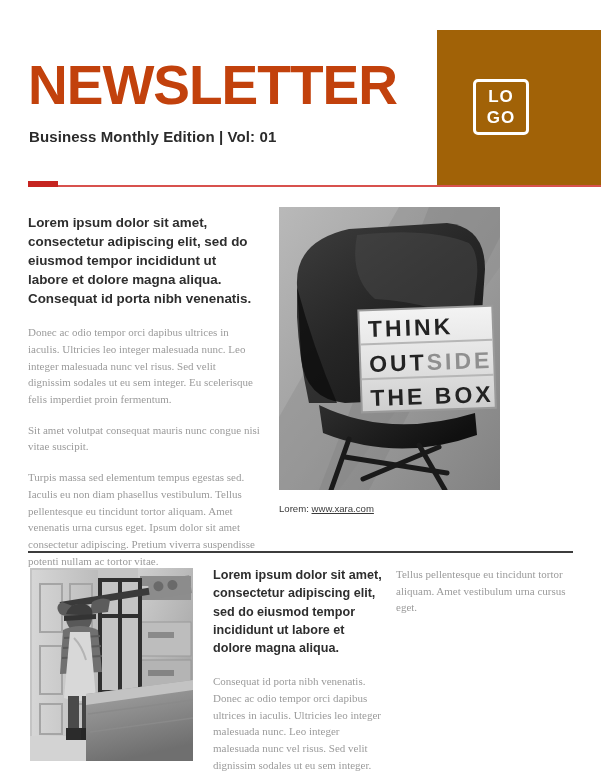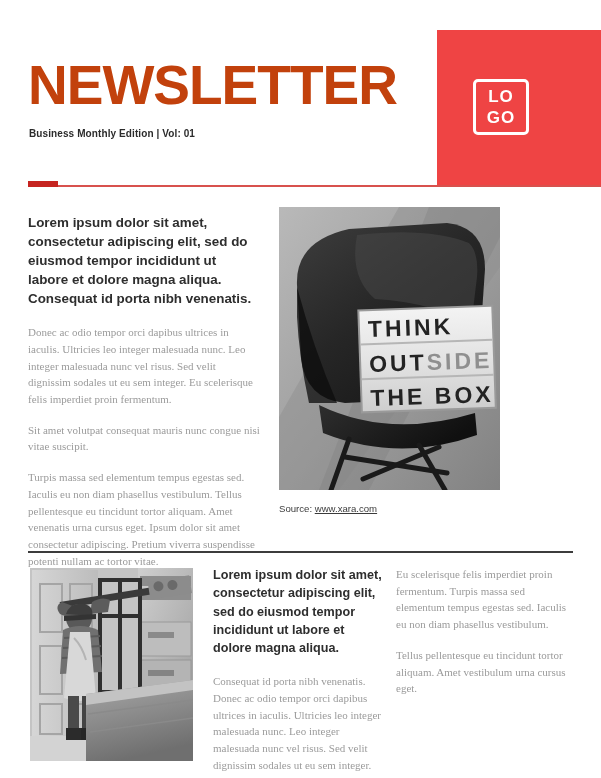--- a/index.html
+++ b/index.html
@@ -25,21 +25,21 @@
   .masthead {
     position: relative;
     height: 193px;
   }
   .logo-block {
     position: absolute;
     left: 437px;
     top: 30px;
     width: 164px;
     height: 156px;
-    background: #ef4444;
+    background: #a16207;
   }
   .logo-mark {
     position: absolute;
     left: 36px;
     top: 49px;
     width: 56px;
     height: 56px;
     border: 3px solid #ffffff;
     border-radius: 5px;
     box-sizing: border-box;
@@ -69,21 +69,21 @@
     line-height: 1;
     font-weight: bold;
     color: #c2410c;
     letter-spacing: -1px;
   }
   .subtitle {
     position: absolute;
     left: 29px;
     top: 128px;
     margin: 0;
-    font-size: 10px;
+    font-size: 15px;
     font-weight: bold;
     color: #2b2b2b;
     letter-spacing: 0.1px;
   }
 
   .rule-thin {
     position: absolute;
     left: 28px;
     top: 185px;
     width: 573px;
@@ -264,21 +264,21 @@
         <line x1="82" y1="135" x2="214" y2="135" stroke="#b6b6b6" stroke-width="2"></line>
         <line x1="82" y1="170" x2="214" y2="170" stroke="#b6b6b6" stroke-width="2"></line>
         <text x="90" y="128" font-family="'Liberation Sans', sans-serif" font-size="23" font-weight="bold" fill="#232323" letter-spacing="3">THINK</text>
         <text x="90" y="163" font-family="'Liberation Sans', sans-serif" font-size="23" font-weight="bold" fill="#232323" letter-spacing="3">OUT<tspan fill="#8f8f8f">SIDE</tspan></text>
         <text x="90" y="197" font-family="'Liberation Sans', sans-serif" font-size="23" font-weight="bold" fill="#232323" letter-spacing="3">THE BOX</text>
       </g>
     </svg>
   </div>
 
   <div class="caption">
-    <span>Source: </span><a href="#">www.xara.com</a>
+    <span>Lorem: </span><a href="#">www.xara.com</a>
   </div>
 
   <div class="rule-mid"></div>
 
   <div class="photo-bottom">
     <svg class="ph" viewBox="0 0 163 193" preserveAspectRatio="xMidYMid slice">
       <defs>
         <linearGradient id="doorG" x1="0" y1="0" x2="1" y2="0">
           <stop offset="0%" stop-color="#d6d6d6"></stop>
           <stop offset="100%" stop-color="#bcbcbc"></stop>
@@ -367,17 +367,16 @@
       </g>
     </svg>
   </div>
 
   <div class="col-mid">
     <p class="lead-2">Lorem ipsum dolor sit amet, consectetur adipiscing elit, sed do eiusmod tempor incididunt ut labore et dolore magna aliqua.</p>
     <p class="body-par">Consequat id porta nibh venenatis. Donec ac odio tempor orci dapibus ultrices in iaculis. Ultricies leo integer malesuada nunc. Leo integer malesuada nunc vel risus. Sed velit dignissim sodales ut eu sem integer.</p>
   </div>
 
   <div class="col-right">
-    <p class="body-par">Eu scelerisque felis imperdiet proin fermentum. Turpis massa sed elementum tempus egestas sed. Iaculis eu non diam phasellus vestibulum.</p>
     <p class="body-par">Tellus pellentesque eu tincidunt tortor aliquam. Amet vestibulum urna cursus eget.</p>
   </div>
 
 </div>
 
 </body></html>

